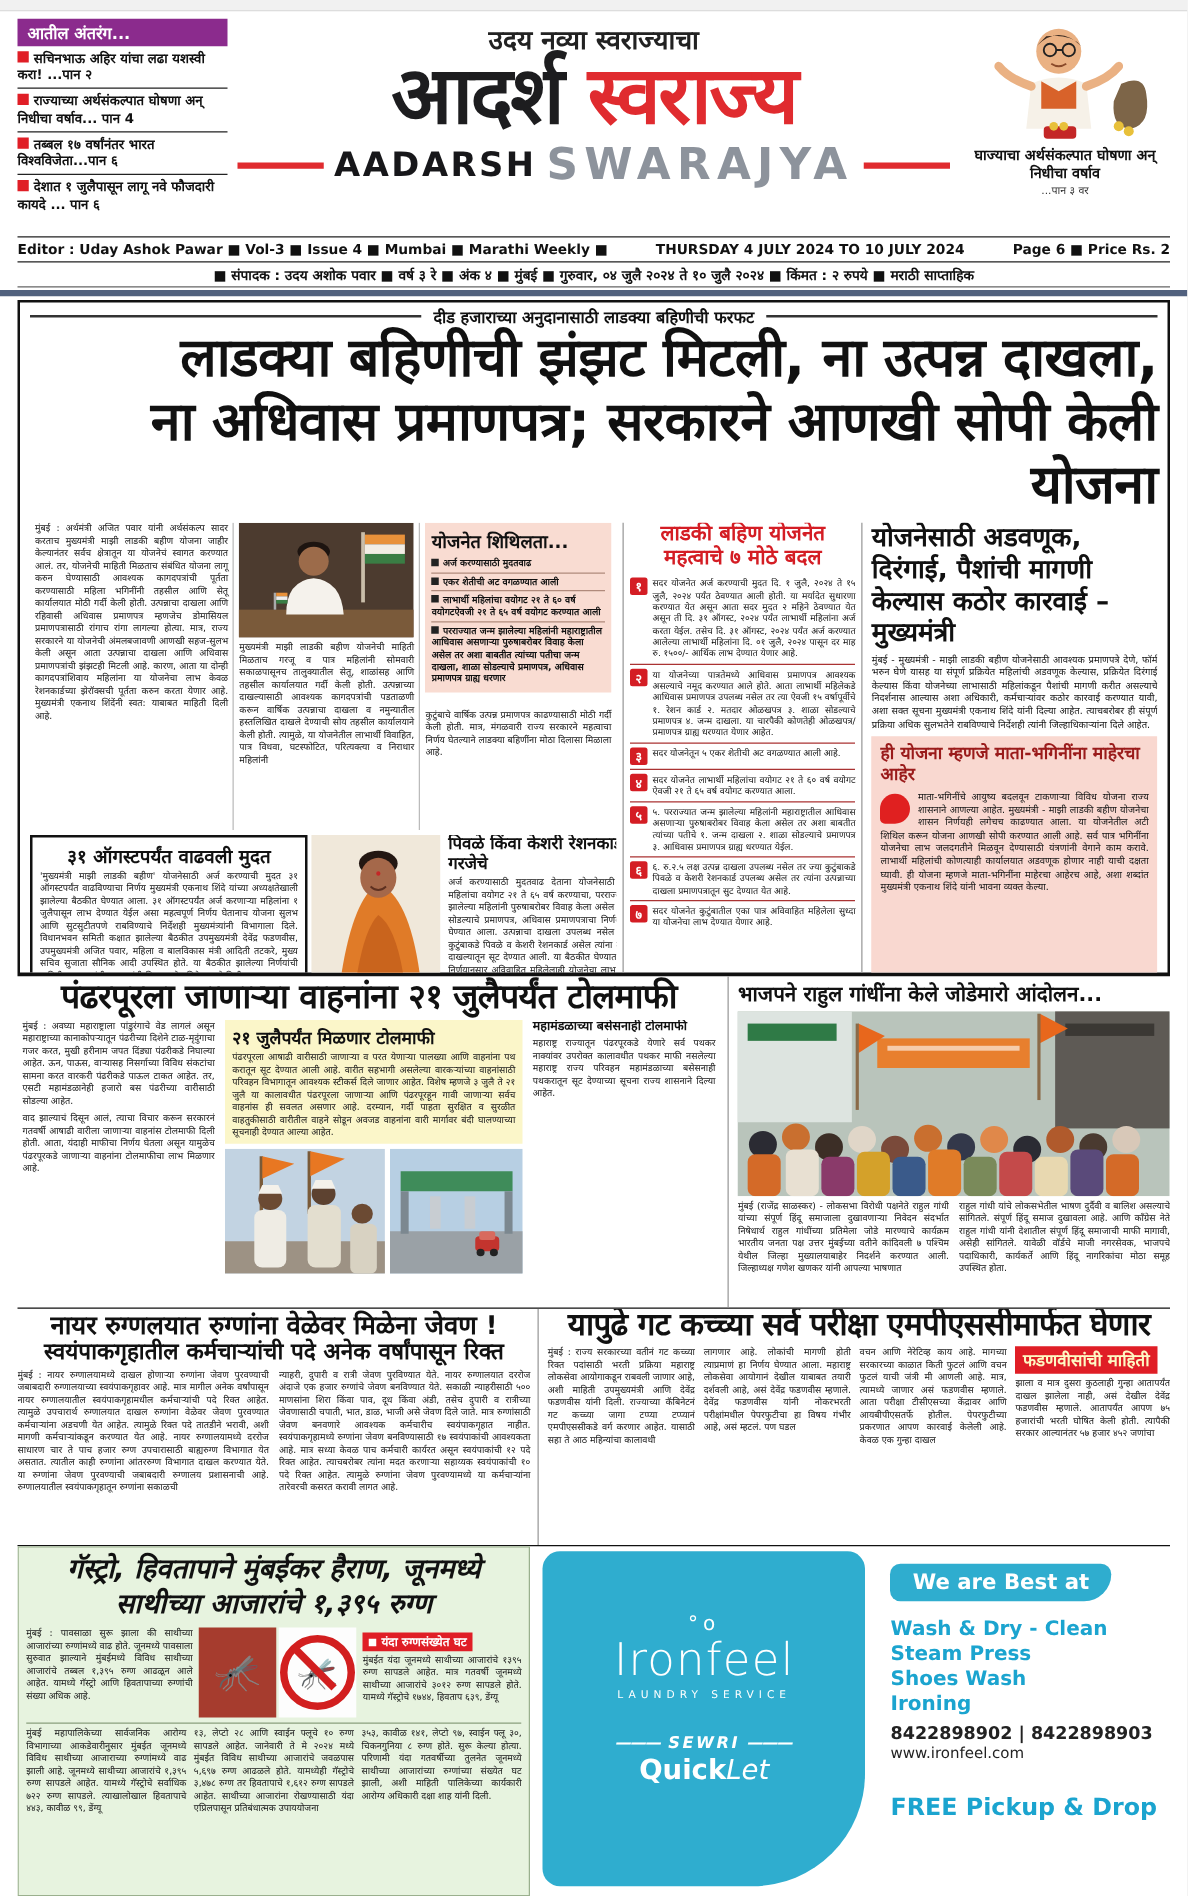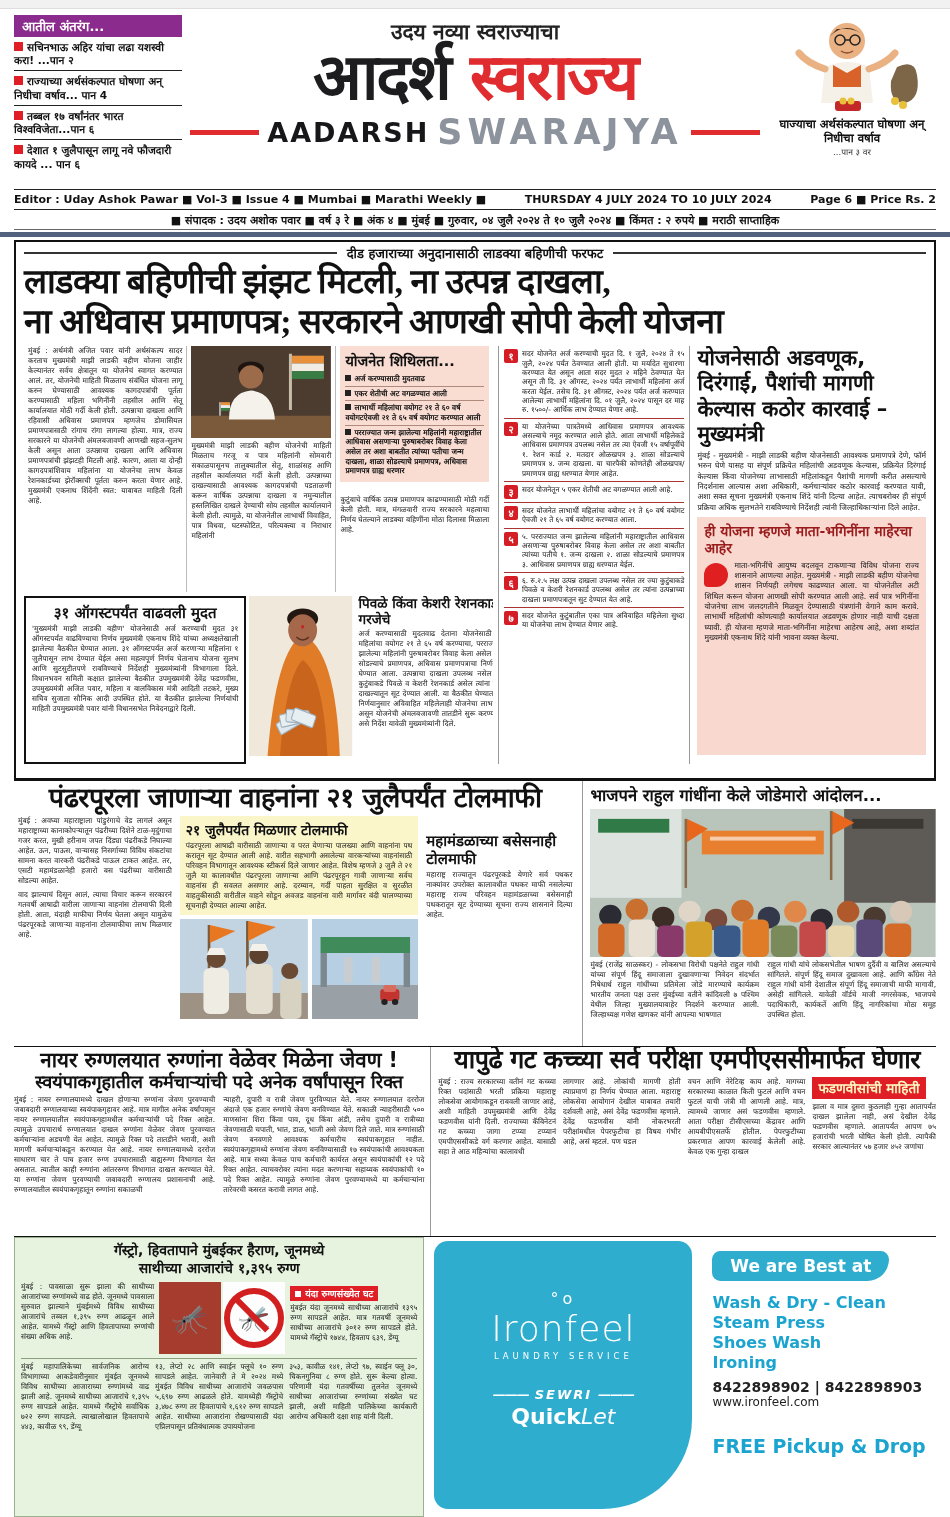--- a/index.html
+++ b/index.html
@@ -33,21 +33,21 @@
   .info1 .sp{flex:1;}
   .info2{margin:0 14px;height:19px;display:flex;align-items:center;justify-content:center;
          font-size:11px;font-weight:bold;border-bottom:1px solid #666;}
   .navybar{height:5px;background:#51617e;margin:2px 0 0 0;}
 
   
   .lead{margin:3px 14px 0 14px;border:2px solid #111;height:540px;box-sizing:border-box;padding:2px 8px;overflow:hidden;}
   .kicker{display:flex;align-items:center;gap:10px;}
   .kicker .kline{flex:1;height:2px;background:#333;}
   .kicker-text{font-size:13px;font-weight:bold;}
-  .lead-headline{font-weight:bold;text-align:left;font-size:34px;line-height:1.18;letter-spacing:-0.5px;font-family:Liberation Serif, serif;}
+  .lead-headline{font-weight:bold;text-align:right;font-size:43px;line-height:1.18;letter-spacing:-0.5px;}
   .lead-cols{display:flex;margin-top:4px;height:418px;overflow:hidden;}
   .lead-left{width:52%;flex:none;display:flex;flex-direction:column;border-right:1px solid #999;padding-right:5px;}
   .lead-upper{display:flex;height:246px;overflow:hidden;}
   .lcol{padding:0 4px;overflow:hidden;}
   .lcol+.lcol{border-left:1px solid #bbb;}
   .small{font-size:7.35px;line-height:1.36;text-align:justify;color:#161616;}
   .pinkbox{background:#f9dcd2;padding:4px 5px;margin-bottom:13px;}
   .pinkbox-title{font-size:14.5px;font-weight:bold;margin-bottom:2px;}
   .pbullet{font-size:7.4px;font-weight:bold;line-height:1.3;padding:2px 0;border-bottom:1px solid #b08a7c;text-align:left;}
   .pbullet:last-child{border-bottom:none;}
@@ -72,39 +72,39 @@
 
   
   .band{margin:0 14px;border-top:1.5px solid #111;display:flex;box-sizing:border-box;overflow:hidden;}
   .toll-band{height:266px;}
   .toll-left{width:61%;flex:none;border-right:1px solid #999;padding:2px 6px 0 0;overflow:hidden;}
   .toll-head{font-size:27px;font-weight:bold;text-align:center;line-height:1.1;letter-spacing:-0.5px;}
   .toll-cols{display:flex;margin-top:3px;}
   .tollcol{padding:0 4px;overflow:hidden;}
   .yellowbox{background:#fbf6c9;padding:4px 6px;}
   .yellow-title{font-size:14px;font-weight:bold;margin-bottom:2px;}
-  .mand-title{font-size:15px;font-weight:bold;line-height:1.2;margin-bottom:2px;margin-top:16px;}
+  .mand-title{font-size:10px;font-weight:bold;line-height:1.2;margin-bottom:2px;}
   .photos-row{display:flex;gap:4px;margin-top:4px;}
   .bjp-right{flex:1;padding:0 0 0 7px;overflow:hidden;}
   .bjp-head{font-size:16.5px;font-weight:bold;margin:2px 0 3px 0;}
   .bjp-caption{display:flex;gap:8px;margin-top:3px;}
 
   .nair-band{height:190px;}
   .nair-left{width:44.5%;flex:none;border-right:1px solid #999;padding:2px 6px 0 0;overflow:hidden;}
   .nair-h1{font-size:20.5px;font-weight:bold;text-align:center;line-height:1.1;}
   .nair-h2{font-size:18px;font-weight:bold;text-align:center;line-height:1.15;}
   .twocols{display:flex;gap:8px;margin-top:3px;}
   .mpsc-right{flex:1;padding:0 0 0 7px;overflow:hidden;}
   .mpsc-head{font-size:25px;font-weight:bold;text-align:center;line-height:1.05;letter-spacing:-0.5px;}
   .mpsc-cols{display:flex;gap:7px;margin-top:4px;}
   .redbox-title{background:#e01e26;color:#fef9c3;font-weight:bold;font-size:13.5px;padding:2px 6px;display:inline-block;margin-bottom:3px;}
 
   .bottom-band{height:282px;border-bottom:1px solid #999;}
   .gastro{width:44.5%;flex:none;background:#e7f3df;border:1px solid #9ab08e;padding:4px 6px;box-sizing:border-box;overflow:hidden;}
-  .gastro-head{font-size:14px;font-weight:bold;text-align:center;line-height:1.25;}
+  .gastro-head{font-size:22px;font-weight:bold;text-align:center;line-height:1.25;font-style:italic;}
   .gastro-top{display:flex;gap:5px;margin-top:5px;}
   .redlabel{background:#e01e26;color:#fff;font-size:9.5px;font-weight:bold;padding:1px 5px;display:inline-block;margin-bottom:2px;}
   .redlabel::before{content:"";display:inline-block;width:6px;height:6px;background:#fff;margin-right:4px;}
   .gastro-bottom{display:flex;gap:6px;margin-top:4px;border-top:1px solid #8aa07e;padding-top:3px;}
   .mosq{display:flex;gap:2px;}
   .mosq-a{width:62px;height:72px;background:#a63c2e;display:flex;align-items:center;justify-content:center;font-size:30px;}
   .mosq-b{width:62px;height:72px;background:#fdfdfd;position:relative;display:flex;align-items:center;justify-content:center;font-size:26px;}
   .noring{position:absolute;width:48px;height:48px;border:6px solid #d21f1f;border-radius:50%;}
   .noring::after{content:"";position:absolute;left:-2px;top:17px;width:46px;height:6px;background:#d21f1f;transform:rotate(45deg);}
 
@@ -260,20 +260,24 @@
             </svg>
           </div>
           <div class="ration">
             <div class="ration-title">पिवळे किंवा केशरी रेशनकार्ड गरजेचे</div>
             <div class="small">अर्ज करण्यासाठी मुदतवाढ देताना योजनेसाठी लाभार्थी महिलांचा वयोगट २१ ते ६५ वर्ष करण्याचा, परराज्यात जन्म झालेल्या महिलांनी पुरुषाबरोबर विवाह केला असेल तर शाळा सोडल्याचे प्रमाणपत्र, अधिवास प्रमाणपत्राचा निर्णय यावेळी घेण्यात आला. उत्पन्नाचा दाखला उपलब्ध नसेल तर ज्या कुटुंबाकडे पिवळे व केशरी रेशनकार्ड असेल त्यांना उत्पन्नाच्या दाखल्यातून सूट देण्यात आली. या बैठकीत घेण्यात आलेल्या निर्णयानुसार अविवाहित महिलेलाही योजनेचा लाभ मिळणार असून योजनेची अंमलबजावणी तातडीने सुरू करण्यात यावी, असे निर्देश यावेळी मुख्यमंत्र्यांनी दिले.</div>
           </div>
         </div>
       </div>
 
       <div class="changes">
+        <div class="changes-title">
+          <div>लाडकी बहिण योजनेत</div>
+          <div>महत्वाचे ७ मोठे बदल</div>
+        </div>
         <div class="chg-item">
           <span class="chg-num">१</span>
           <span class="chg-text">सदर योजनेत अर्ज करण्याची मुदत दि. १ जुलै, २०२४ ते १५ जुलै, २०२४ पर्यंत ठेवण्यात आली होती. या मर्यादेत सुधारणा करण्यात येत असून आता सदर मुदत २ महिने ठेवण्यात येत असून ती दि. ३१ ऑगस्ट, २०२४ पर्यंत लाभार्थी महिलांना अर्ज करता येईल. तसेच दि. ३१ ऑगस्ट, २०२४ पर्यंत अर्ज करण्यात आलेल्या लाभार्थी महिलांना दि. ०१ जुलै, २०२४ पासून दर माह रु. १५००/- आर्थिक लाभ देण्यात येणार आहे.</span>
         </div>
         <div class="chg-item">
           <span class="chg-num">२</span>
           <span class="chg-text">या योजनेच्या पात्रतेमध्ये आधिवास प्रमाणपत्र आवश्यक असल्याचे नमूद करण्यात आले होते. आता लाभार्थी महिलेकडे आधिवास प्रमाणपत्र उपलब्ध नसेल तर त्या ऐवजी १५ वर्षापूर्वीचे १. रेशन कार्ड २. मतदार ओळखपत्र ३. शाळा सोडल्याचे प्रमाणपत्र ४. जन्म दाखला. या चारपैकी कोणतेही ओळखपत्र/प्रमाणपत्र ग्राह्य धरण्यात येणार आहेत.</span>
         </div>
         <div class="chg-item">
           <span class="chg-num">३</span>

